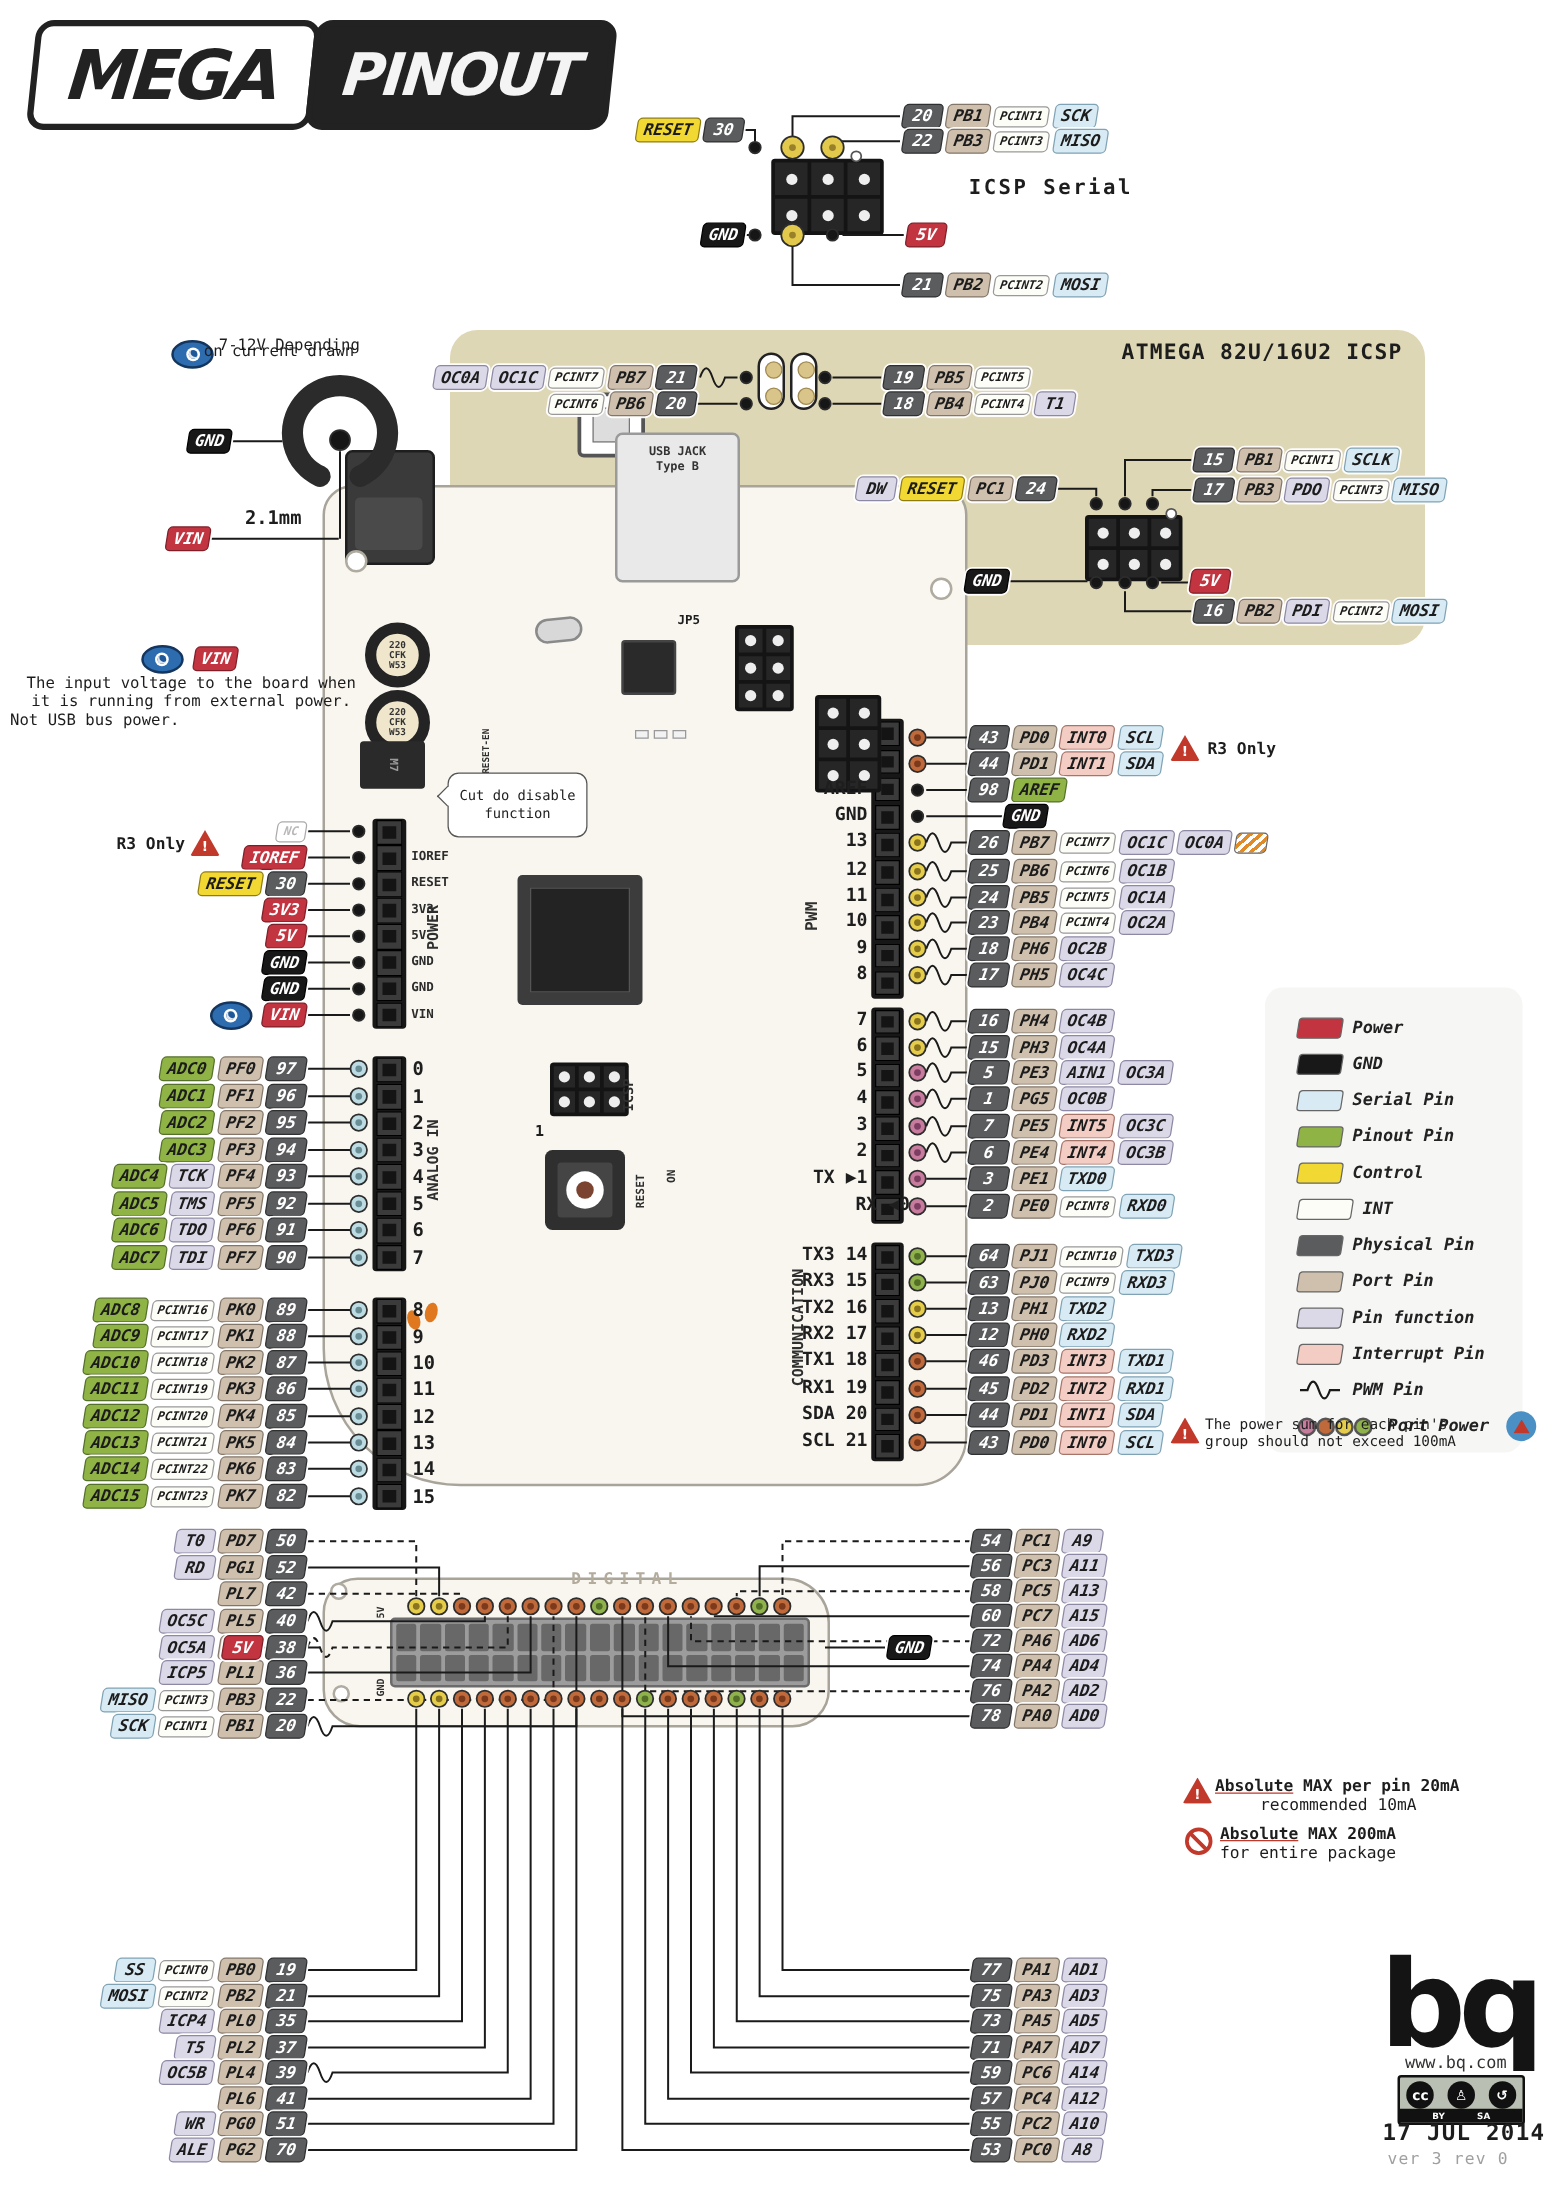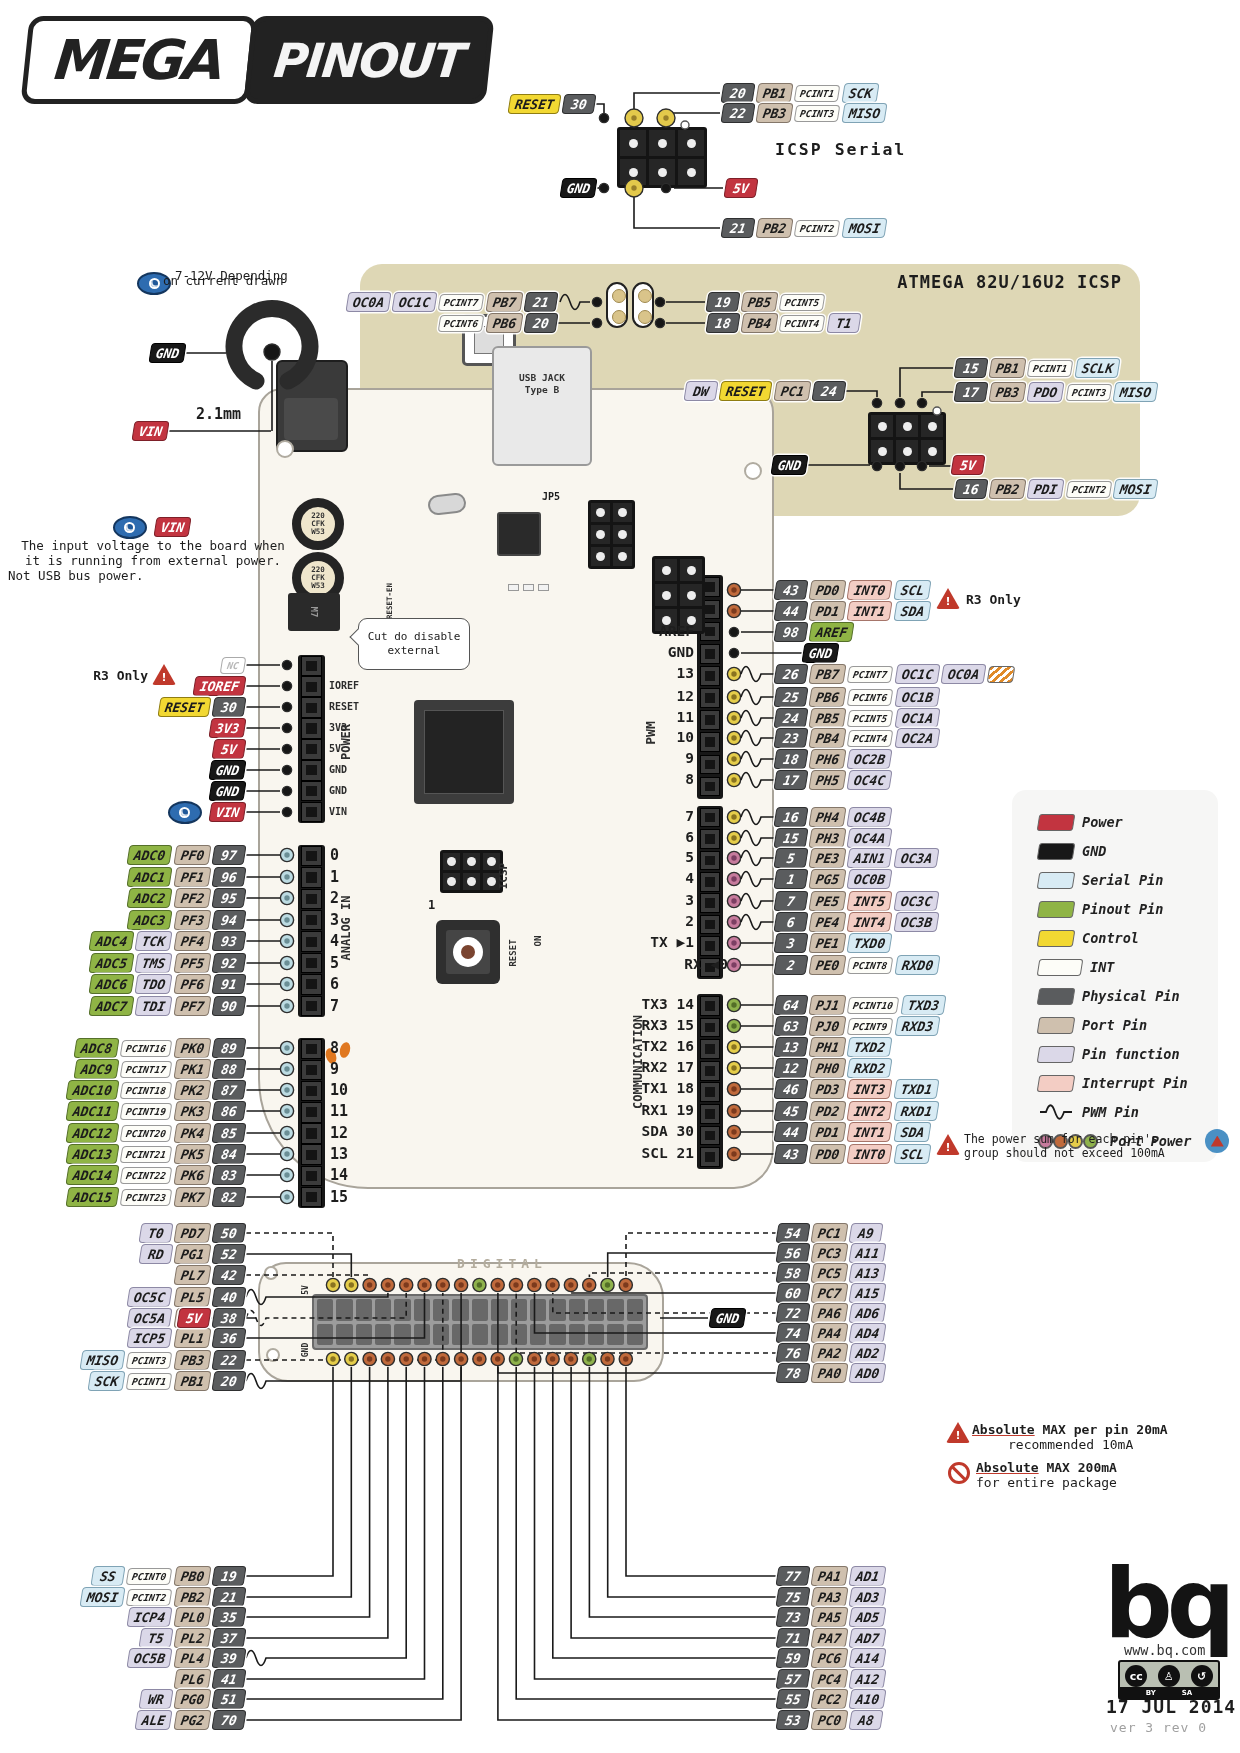--- a/index.html
+++ b/index.html
@@ -395,21 +395,21 @@
 <div class="title" style="left:760px;top:272px;width:362px;text-align:right;font:700 17px 'DejaVu Sans Mono',monospace;letter-spacing:1px">ATMEGA 82U/16U2 ICSP</div>
 <div class="title" style="left:775px;top:140px;font:700 16.5px 'DejaVu Sans Mono',monospace;letter-spacing:2px">ICSP Serial</div>
 
 <div class="boardmain abs"></div>
 <div class="boardfrag abs"></div>
 
 <div class="cmp" style="left:276px;top:360px;width:72px;height:92px;background:#3a3a3a;border:2px solid #1e1e1e;border-radius:6px"></div>
 <div class="cmp" style="left:284px;top:398px;width:54px;height:42px;background:#4a4a4a;border-radius:4px"></div>
 <div class="cmp" style="left:462px;top:314px;width:54px;height:52px;background:#fff;border:3px solid #555;border-radius:5px"></div>
 <div class="cmp" style="left:474px;top:326px;width:30px;height:28px;background:#ddd;border:1.5px solid #777"></div>
-<div class="cmp" style="left:492px;top:346px;width:100px;height:120px;background:#e9e9e9;border:2px solid #9a9a9a;border-radius:6px;text-align:center;font:700 9.5px/1.3 'DejaVu Sans Mono',monospace;color:#333;padding-top:24px">
+<div class="cmp" style="left:492px;top:346px;width:100px;height:120px;background:#e9e9e9;border:2px solid #9a9a9a;border-radius:6px;text-align:center;font:700 9.5px/1.3 'DejaVu Sans Mono',monospace;color:#333;padding-top:8px">
   <div>USB JACK</div>
   <div>Type B</div>
 </div>
 <div class="cmp cap" style="left:292px;top:498px">
   <span>220</span>
   <span>CFK</span>
   <span>W53</span>
 </div>
 <div class="cmp cap" style="left:292px;top:552px">
   <span>220</span>
@@ -453,21 +453,21 @@
 <div class="vt" style="left:538px;top:941px;font:700 9px 'DejaVu Sans Mono',monospace">ON</div>
 <div class="vt" style="left:389px;top:601px;font:700 7.5px 'DejaVu Sans Mono',monospace">RESET-EN</div>
 <div class="vt" style="left:305px;top:1290px;font:700 8px 'DejaVu Sans Mono',monospace">5V</div>
 <div class="vt" style="left:305px;top:1350px;font:700 8px 'DejaVu Sans Mono',monospace">GND</div>
 <div class="title" style="left:542px;top:491px;font:700 10px 'DejaVu Sans Mono',monospace">JP5</div>
 <div class="dgt" style="left:428px;top:898px;font-size:12px">1</div>
 <div class="title" style="left:402px;top:1256px;width:200px;text-align:center;font:700 13px 'DejaVu Sans Mono',monospace;letter-spacing:5px;color:#b3ac9d">DIGITAL</div>
 
 <div class="bubble abs">
   <div>Cut do disable</div>
-  <div>external</div>
+  <div>function</div>
 </div>
 
 <span class="eye abs" style="left:137px;top:272px">
     <i>
       <b></b>
     </i>
   </span>
 <div class="note" style="left:175px;top:268px">7-12V Depending</div>
 <div class="note" style="left:163px;top:273px">on current drawn</div>
 <div class="note" style="left:196px;top:405px;font:700 15px 'DejaVu Sans Mono',monospace">2.1mm</div>
@@ -1360,21 +1360,21 @@
 <div class="btext" style="left:594px;top:892px">3</div>
 <div class="btext" style="left:594px;top:913px">2</div>
 <div class="btext" style="left:594px;top:934px">TX ▶1</div>
 <div class="btext" style="left:628px;top:956px">RX ◀0</div>
 <div class="btext" style="left:594px;top:996px">TX3 14</div>
 <div class="btext" style="left:594px;top:1017px">RX3 15</div>
 <div class="btext" style="left:594px;top:1038px">TX2 16</div>
 <div class="btext" style="left:594px;top:1059px">RX2 17</div>
 <div class="btext" style="left:594px;top:1080px">TX1 18</div>
 <div class="btext" style="left:594px;top:1102px">RX1 19</div>
-<div class="btext" style="left:594px;top:1123px">SDA 30</div>
+<div class="btext" style="left:594px;top:1123px">SDA 20</div>
 <div class="btext" style="left:594px;top:1145px">SCL 21</div>
 <div class="ptext" style="left:329px;top:680px">IOREF</div>
 <div class="ptext" style="left:329px;top:701px">RESET</div>
 <div class="ptext" style="left:329px;top:722px">3V3</div>
 <div class="ptext" style="left:329px;top:743px">5V</div>
 <div class="ptext" style="left:329px;top:764px">GND</div>
 <div class="ptext" style="left:329px;top:785px">GND</div>
 <div class="ptext" style="left:329px;top:806px">VIN</div>
 <div class="dgt" style="left:330px;top:846px">0</div>
 <div class="dgt" style="left:330px;top:868px">1</div>

